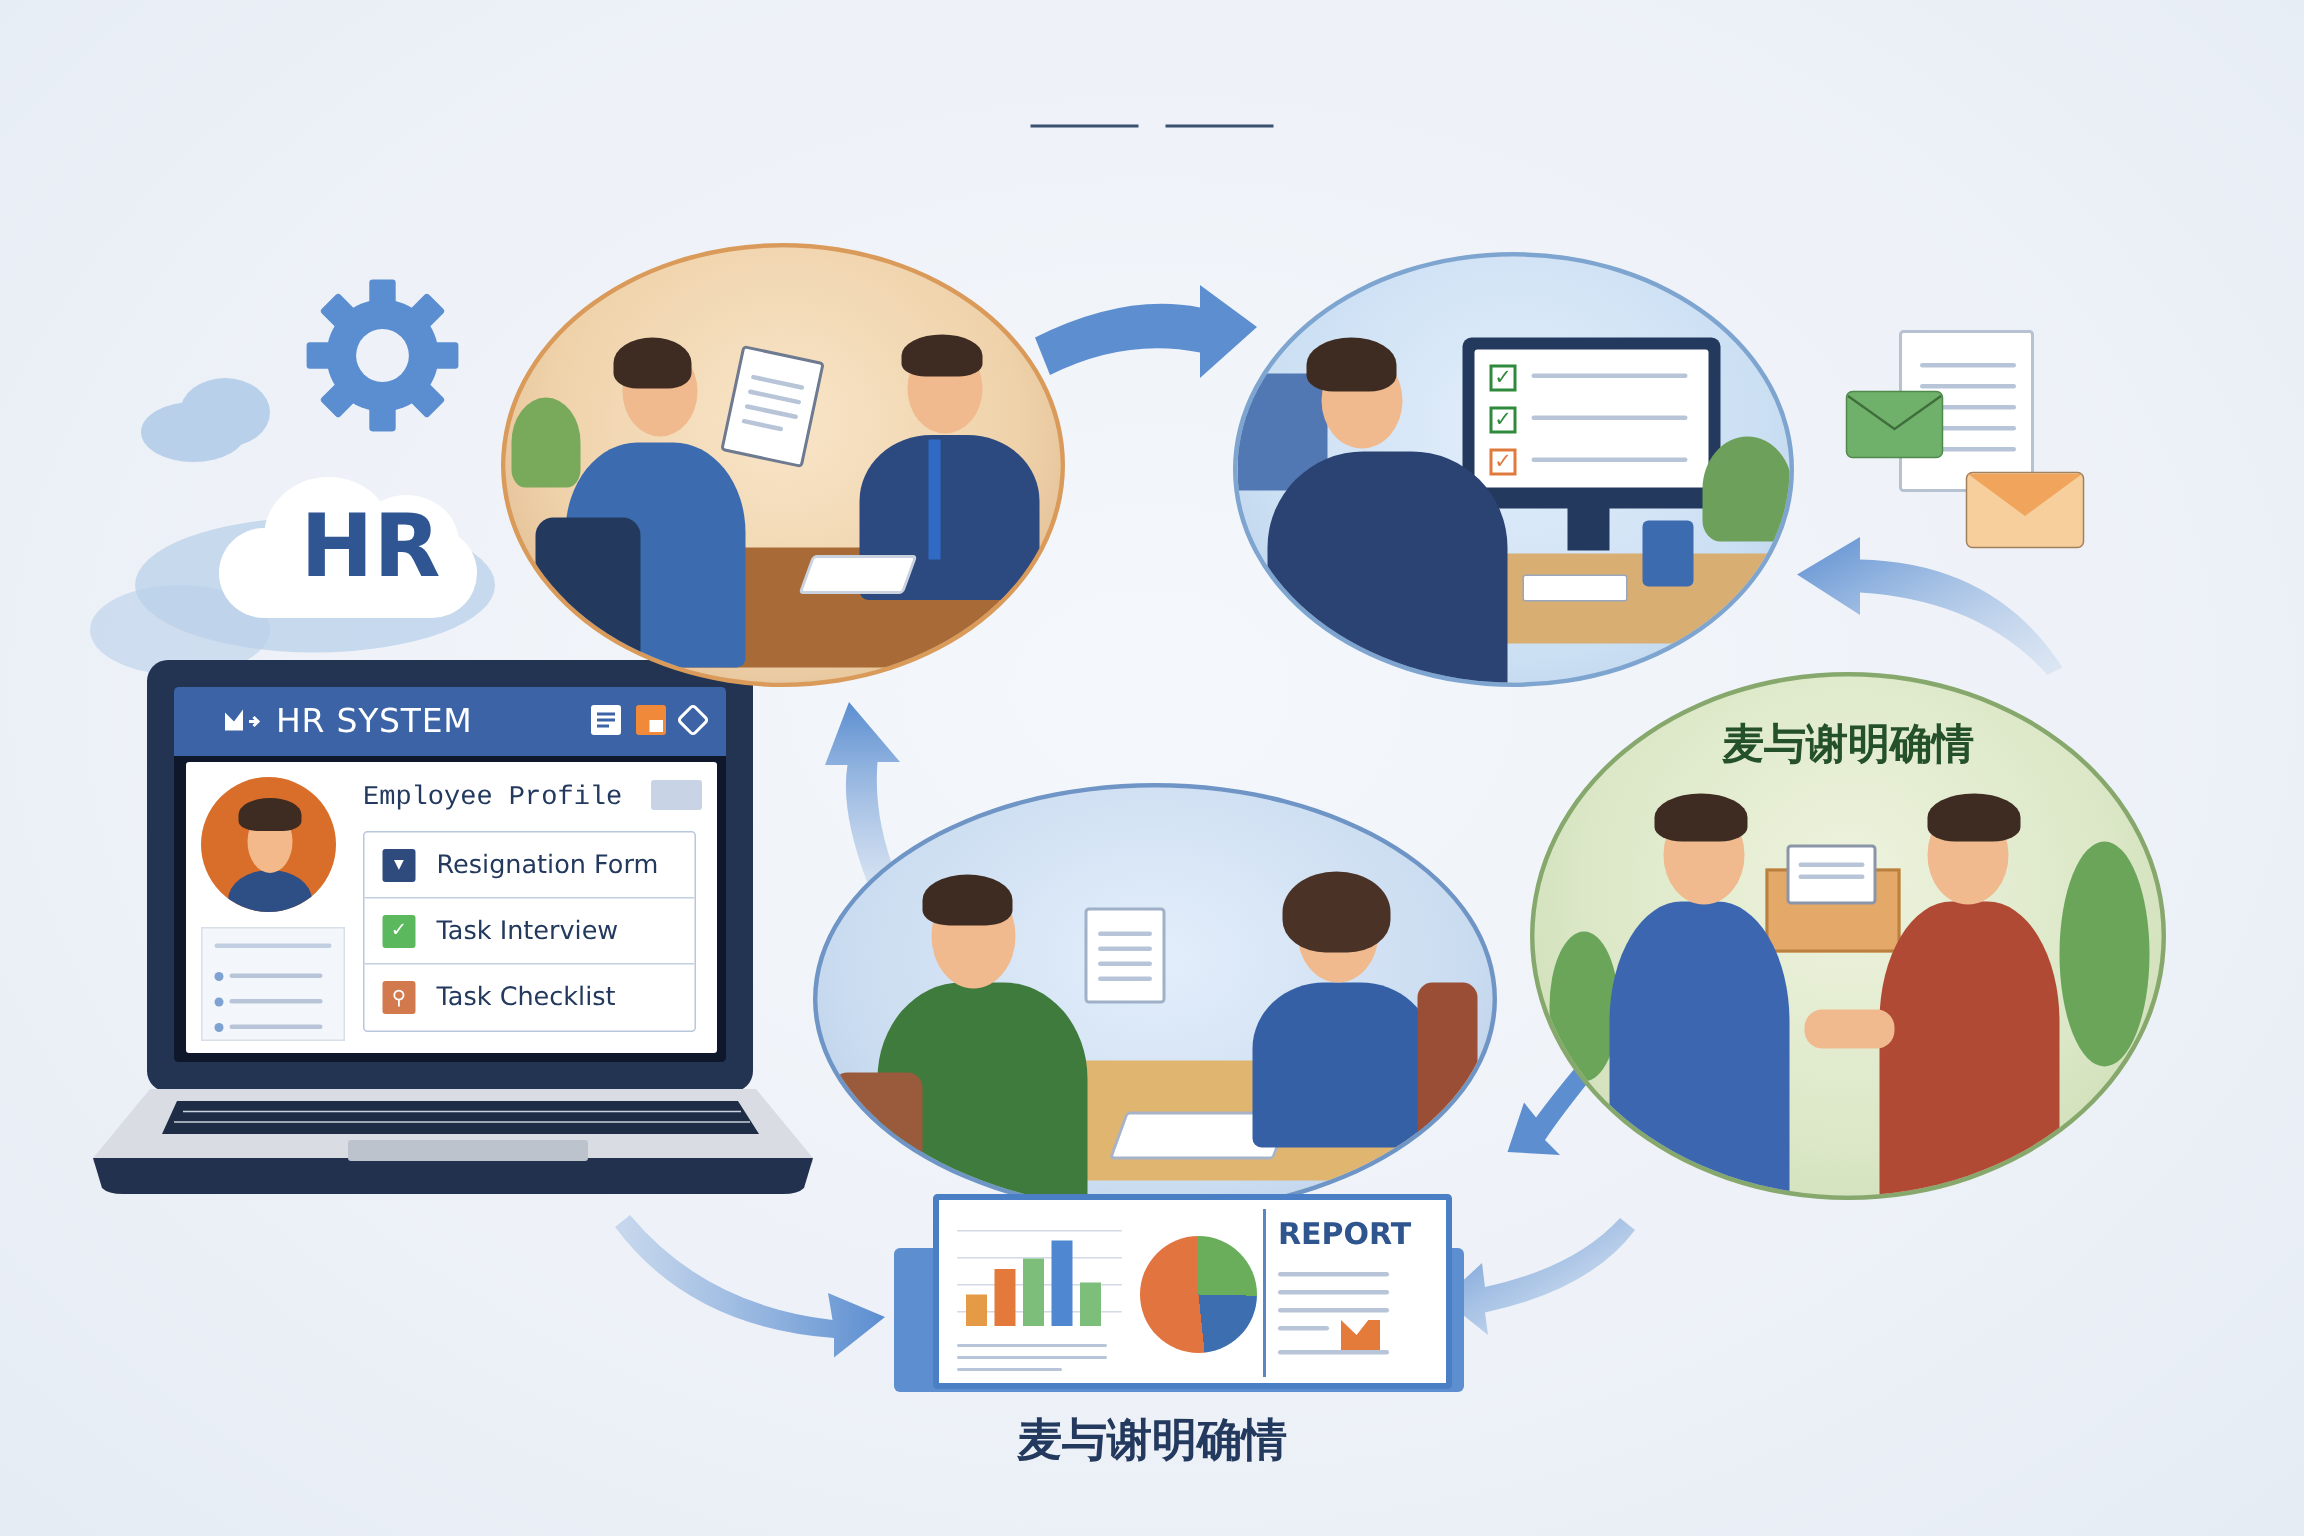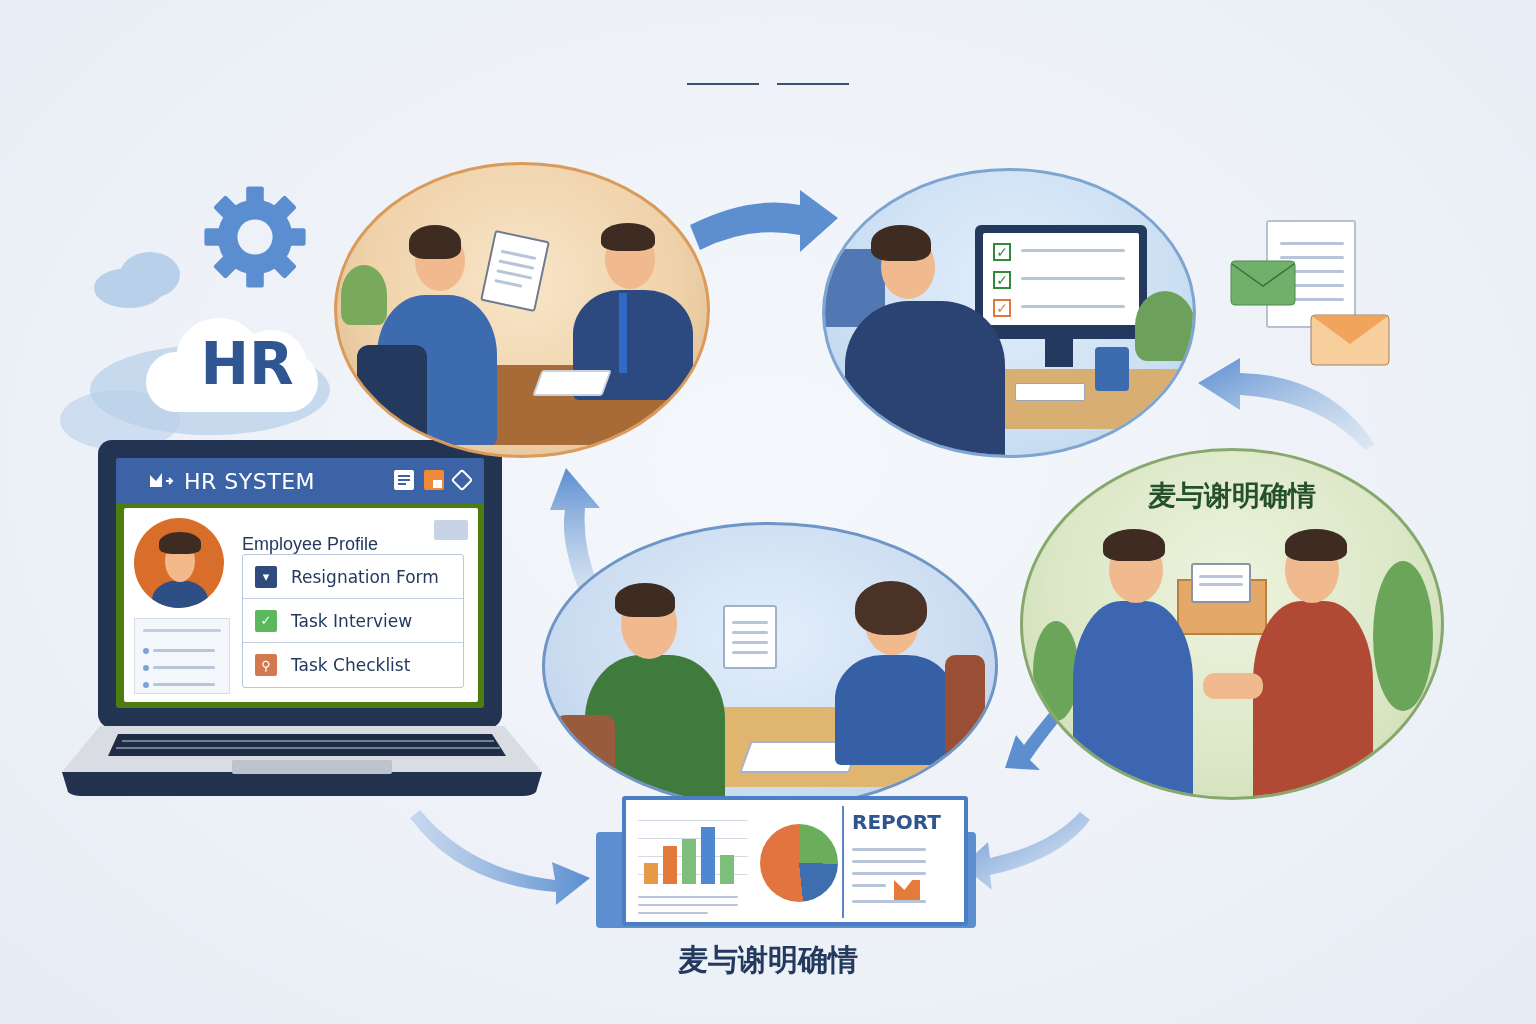--- a/index.html
+++ b/index.html
@@ -48,28 +48,28 @@
   
   .head { position: absolute; border-radius: 50%; background: #f0b98e; }
   .hair { position: absolute; border-radius: 50% 50% 30% 30%; background: #3e2c22; }
   .body { position: absolute; border-radius: 40% 40% 6px 6px; }
   .desk { position: absolute; border-radius: 6px; }
   .paper { position: absolute; background: #ffffff; border: 2px solid #6d7a8f; border-radius: 3px; }
   .line { position: absolute; height: 3px; background: #b8c5d8; border-radius: 2px; }
 
   
   .laptop-screen-frame { left: 98px; top: 440px; width: 404px; height: 288px; background: #233352; border-radius: 14px; }
-  .laptop-screen { left: 116px; top: 458px; width: 368px; height: 250px; background: #4d7c0f; border-radius: 3px; overflow: hidden; }
+  .laptop-screen { left: 116px; top: 458px; width: 368px; height: 250px; background: #0f172a; border-radius: 3px; overflow: hidden; }
   .laptop-base { left: 62px; top: 726px; width: 480px; height: 70px; }
   .sys-header { left: 0; top: 0; width: 368px; height: 46px; background: #3c63a5; display: flex; align-items: center; padding-left: 32px; gap: 10px; }
   .sys-title { color: #ffffff; font-size: 22px; font-family: "DejaVu Sans", sans-serif; letter-spacing: 0.5px; }
   .sys-icons { position: absolute; right: 14px; top: 12px; display: flex; gap: 10px; align-items: center; }
   .sys-panel { left: 8px; top: 50px; width: 354px; height: 194px; background: #ffffff; border-radius: 2px; }
   .avatar-circle { left: 10px; top: 10px; width: 90px; height: 90px; border-radius: 50%; background: #d96e2a; overflow: hidden; }
-  .profile-label { left: 118px; top: 14px; font-size: 18px; color: #233a5e; font-family: Liberation Sans, sans-serif; margin-top: 12px; }
+  .profile-label { left: 118px; top: 14px; font-size: 18px; color: #233a5e; font-family: Liberation Mono, monospace; }
   .profile-chip { left: 310px; top: 12px; width: 34px; height: 20px; background: #c8d3e6; border-radius: 2px; }
   .menu-box { left: 118px; top: 46px; width: 222px; height: 134px; border: 1.5px solid #b9c7dc; border-radius: 3px; background: #fff; }
   .menu-item { position: absolute; left: 0; width: 100%; height: 44px; display: flex; align-items: center; gap: 14px; padding-left: 12px; border-bottom: 1.5px solid #c4d0e2; }
   .menu-item:last-child { border-bottom: none; }
   .menu-icon { width: 22px; height: 22px; border-radius: 2px; display: flex; align-items: center; justify-content: center; color: #fff; font-size: 13px; font-weight: bold; }
   .menu-label { font-size: 17px; color: #233a5e; font-family: "DejaVu Sans", sans-serif; }
   .side-list { left: 10px; top: 110px; width: 96px; height: 76px; background: #f3f6fb; border: 1px solid #d7dfeb; }
 
   
   .report-bg { left: 596px; top: 832px; width: 380px; height: 96px; background: #5d8fd0; border-radius: 4px; }

